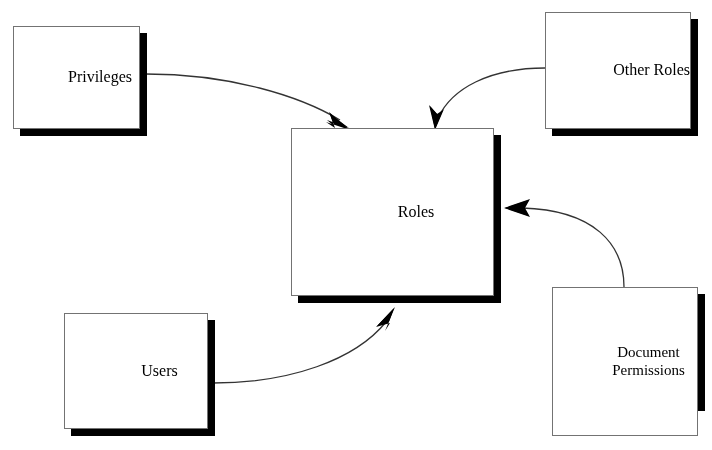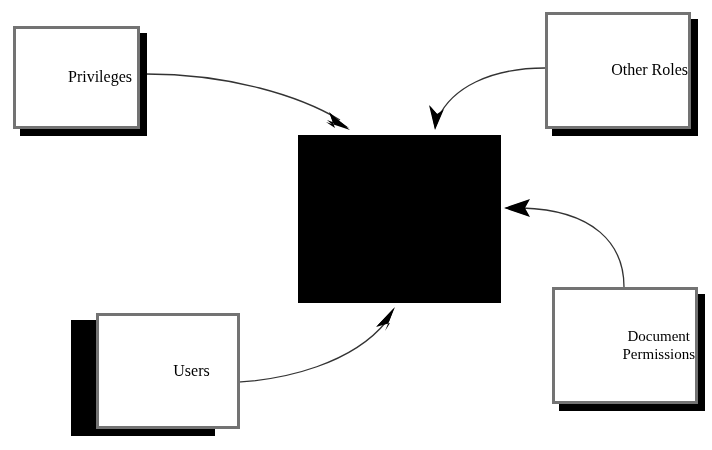--- a/index.html
+++ b/index.html
@@ -22,21 +22,21 @@
     left: 0;
     top: 0;
     width: 712px;
     height: 450px;
     pointer-events: none;
   }
   .node {
     position: absolute;
     box-sizing: border-box;
     background: #ffffff;
-    border: 3px solid #737373;
+    border: 1px solid #737373;
     display: flex;
     align-items: center;
     justify-content: center;
     z-index: 3;
     padding-left: 47px;
   }
   .node-shadow {
     position: absolute;
     background: #000000;
     z-index: 2;
@@ -88,25 +88,28 @@
   <div class="node" style="left:13px; top:26px; width:127px; height:103px;">
     <span class="node-label label-16">Privileges</span>
   </div>
 
   <div class="node-shadow" style="left:552px; top:19px; width:146px; height:117px;"></div>
   <div class="node" style="left:545px; top:12px; width:146px; height:117px;justify-content:flex-end;">
     <span class="node-label label-16">Other Roles</span>
   </div>
 
   <div class="node-shadow" style="left:298px; top:135px; width:203px; height:168px;"></div>
+  <div class="node" style="left:291px; top:128px; width:203px; height:168px;">
+    <span class="node-label label-16">Roles</span>
+  </div>
 
   <div class="node-shadow" style="left:71px; top:320px; width:144px; height:116px;"></div>
-  <div class="node" style="left:64px; top:313px; width:144px; height:116px;margin-left:32px;">
+  <div class="node" style="left:64px; top:313px; width:144px; height:116px;">
     <span class="node-label label-16">Users</span>
   </div>
 
   <div class="node-shadow" style="left:559px; top:294px; width:146px; height:117px;"></div>
-  <div class="node" style="left:552px; top:287px; width:146px; height:117px;justify-content:flex-end;">
+  <div class="node" style="left:552px; top:287px; width:146px; height:149px;">
     <span class="node-label label-15">Document
 Permissions</span>
   </div>
 
 </div>
 
 </body></html>

